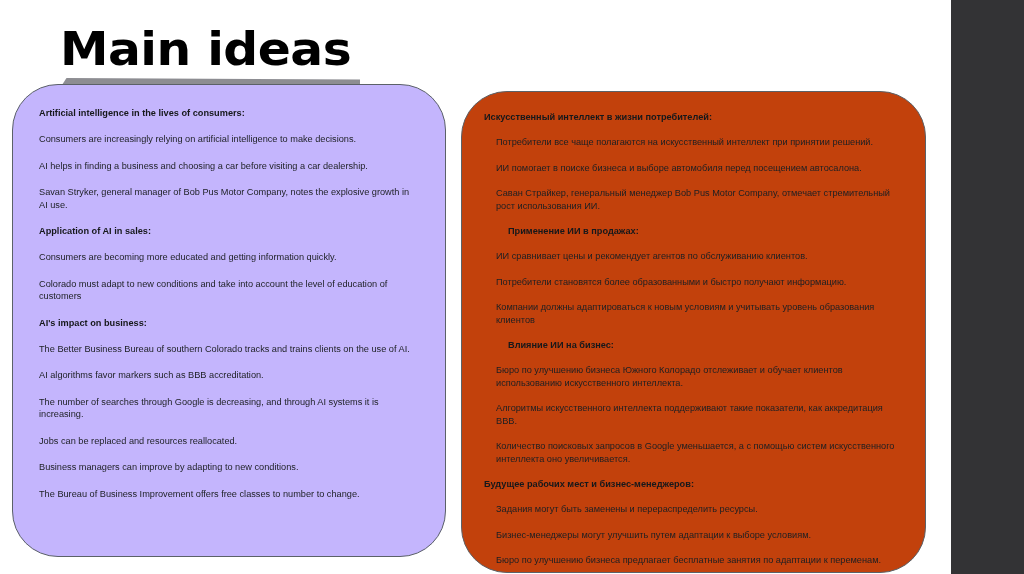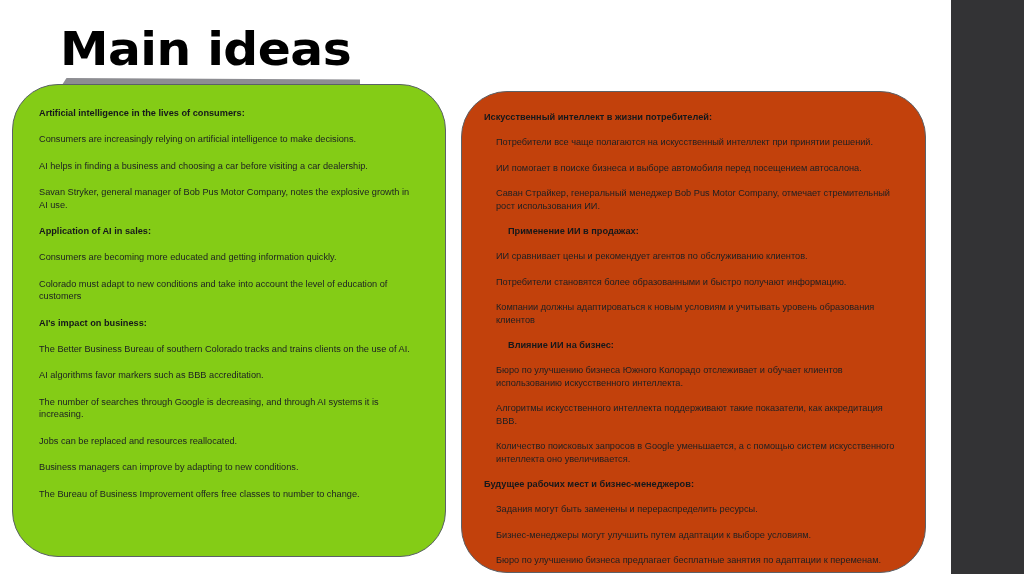--- a/index.html
+++ b/index.html
@@ -72,21 +72,21 @@
     box-sizing: border-box;
     border: 1px solid #5b6168;
     overflow: hidden;
   }
 
   #panel-en {
     left: 12px;
     top: 84px;
     width: 434px;
     height: 473px;
-    background: #84cc16;
+    background: #c4b5fd;
     border-radius: 46px;
     padding: 22px 26px 10px 26px;
   }
 
   #panel-ru {
     left: 461px;
     top: 91px;
     width: 465px;
     height: 482px;
     background: #c2410c;

